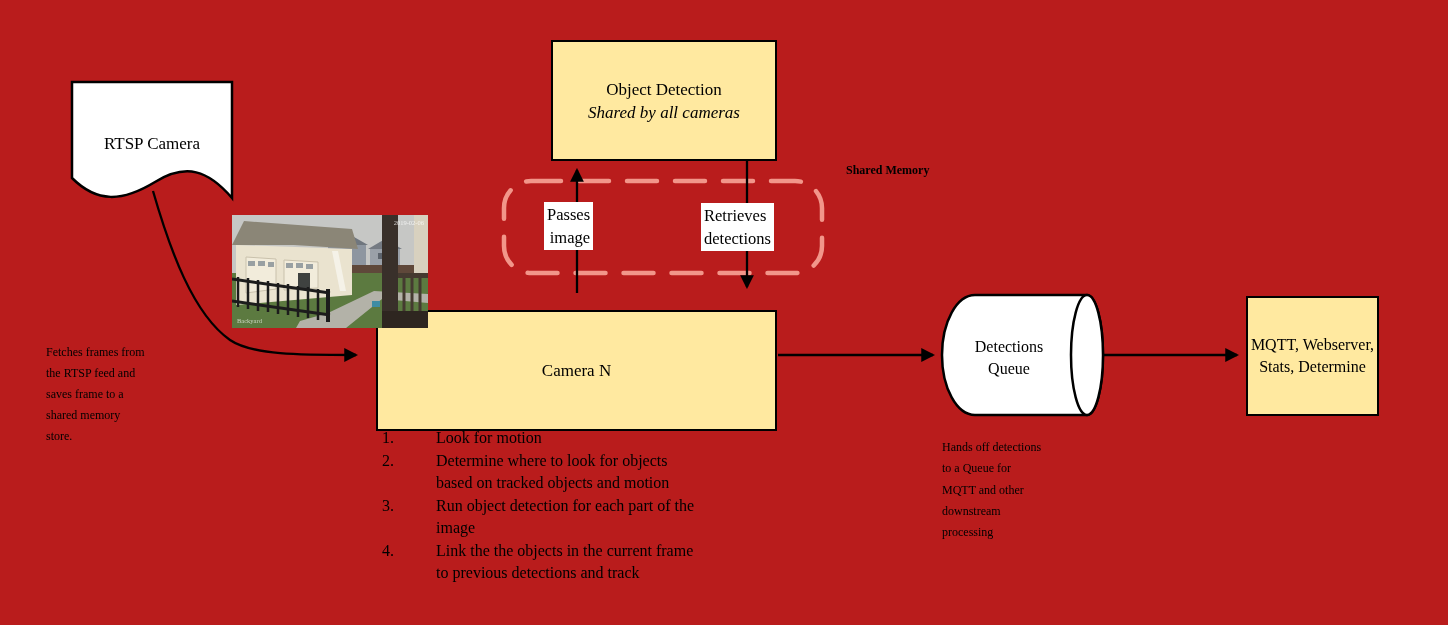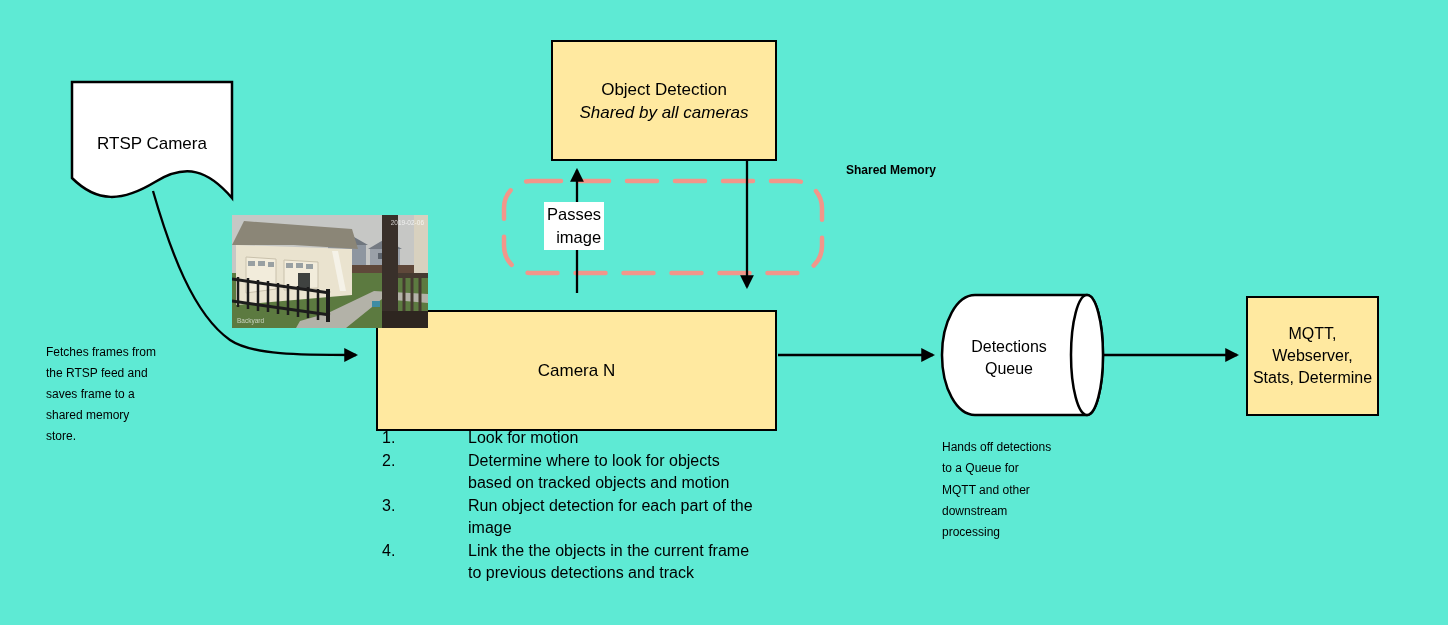--- a/index.html
+++ b/index.html
@@ -1,19 +1,19 @@
 <!DOCTYPE html>
 <html><head>
 <meta charset="utf-8">
 <style>
   * { margin:0; padding:0; box-sizing:border-box; }
   html,body { background:#ffffff; }
   .canvas {
-    position:relative; width:1448px; height:625px; background:#5eead4;
-    font-family:Liberation Sans, sans-serif; color:#000; overflow:hidden;
+    position:relative; width:1448px; height:625px; background:#b91c1c;
+    font-family:Liberation Serif, serif; color:#000; overflow:hidden;
   }
   .layer { position:absolute; left:0; top:0; width:1448px; height:625px; }
   .node {
     position:absolute; background:#FFE9A0; border:2.5px solid #000;
     display:flex; flex-direction:column; align-items:center; justify-content:center;
     text-align:center; font-size:17px; line-height:23px;
   }
   .node .sub { font-style:italic; }
   #node-object-detection { left:551px; top:40px;  width:226px; height:121px; }
   #node-camera-n         { left:376px; top:295px; width:401px; height:121px;margin-top:15px; }
@@ -33,21 +33,21 @@
   #label-passes    { left:544px; top:202px; text-align:right; }
   #label-retrieves { left:701px; top:203px; text-align:left; }
   .note { position:absolute; font-size:12px; line-height:21px; white-space:pre-line; }
   #note-fetches  { left:46px;  top:342px; width:210px; }
   #note-shared   { left:846px; top:139px; width:230px; }
   #note-shared .note-title { font-weight:bold; }
   #note-handsoff { left:942px; top:437px; width:210px; line-height:21.3px; }
   .steps { position:absolute; left:382px; top:427px; width:420px; font-size:16px; line-height:22.5px; }
   .step-row { display:flex; }
   .step-num { width:54px; flex:0 0 54px; }
-  .step-text { white-space:pre-line;margin-left:32px; }
+  .step-text { white-space:pre-line; }
   .photo { position:absolute; left:232px; top:215px; width:196px; height:113px; }
 </style>
 </head>
 <body>
 
 <div class="canvas">
 
   <svg class="layer" viewBox="0 0 1448 625">
     <defs>
       <marker id="arrow" viewBox="0 0 10 10" refX="8.5" refY="5" markerWidth="6" markerHeight="6" orient="auto-start-reverse" markerUnits="strokeWidth">
@@ -149,20 +149,22 @@
       <rect x="150" y="96" width="46" height="17" fill="#2e2620"></rect>
       <rect x="182" y="0" width="14" height="58" fill="#d8d1bf"></rect>
       <rect x="140" y="86" width="8" height="6" fill="#3e8ca3"></rect>
     </g>
     <text x="192" y="10" text-anchor="end" font-size="6.5" fill="#ffffff" opacity="0.75">2019-02-06</text>
     <text x="5" y="108" font-size="6.5" fill="#ffffff" opacity="0.65">Backyard</text>
   </svg>
 
   <div class="edge-label" id="label-passes">Passes
 image</div>
+  <div class="edge-label" id="label-retrieves">Retrieves
+detections</div>
 
   <div class="note" id="note-fetches">Fetches frames from
 the RTSP feed and
 saves frame to a
 shared memory
 store.</div>
 
   <div class="note" id="note-shared">
     <div class="note-title">Shared Memory</div>
   </div>

